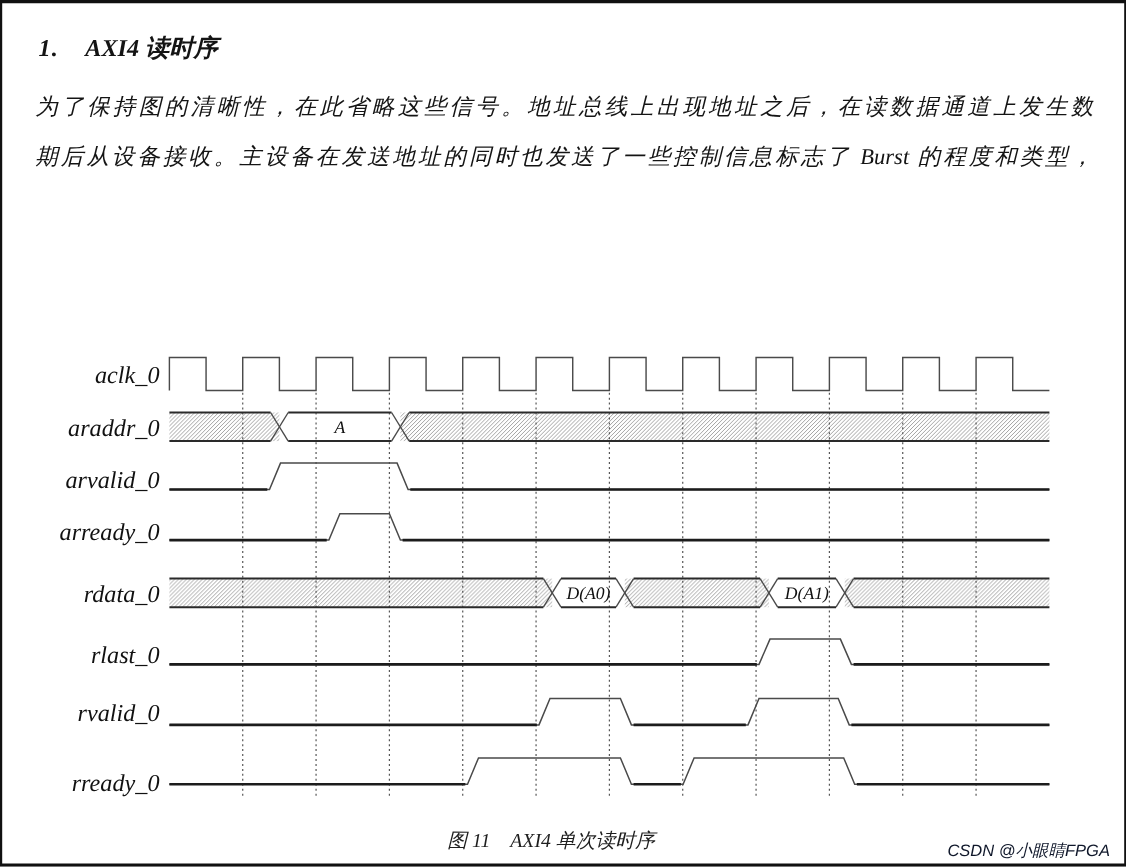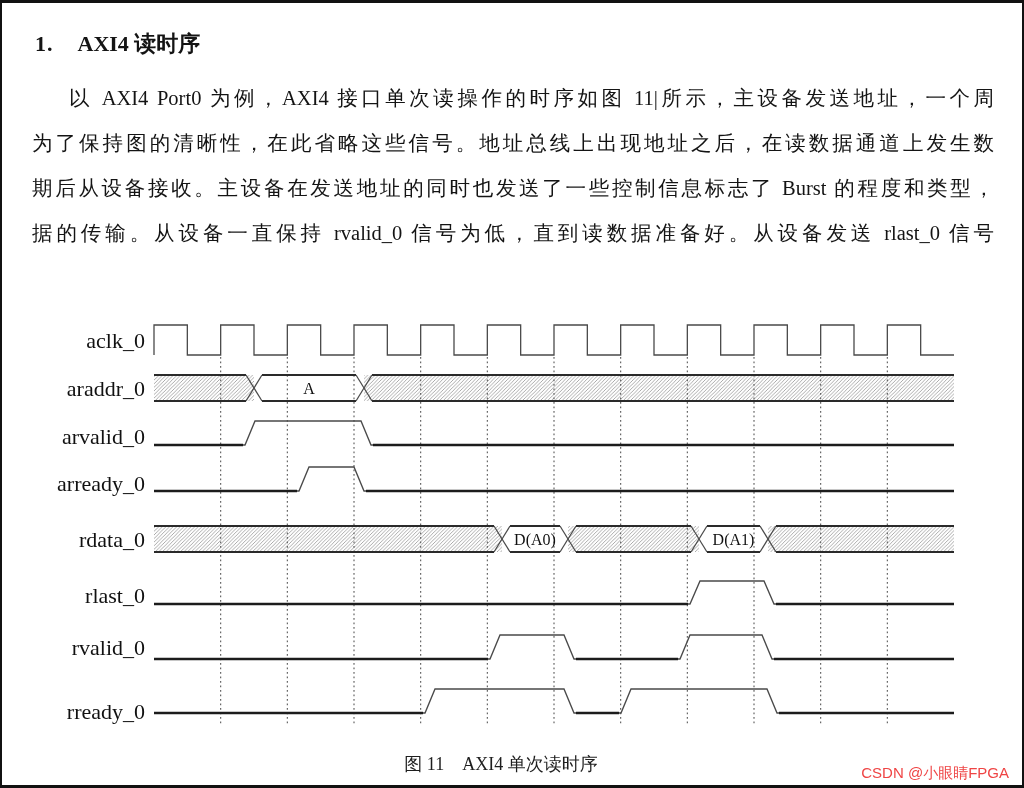--- a/index.html
+++ b/index.html
@@ -1,46 +1,44 @@
 <!DOCTYPE html>
 <html><head>
 <meta charset="utf-8">
 <style>
   html,body{margin:0;padding:0;}
   body{width:1024px;height:788px;background:#ffffff;overflow:hidden;position:relative;}
   .page{
     position:absolute;inset:0;background:#ffffff;box-sizing:border-box;
     border-top:3px solid #111;border-bottom:3px solid #111;
     border-left:2px solid #111;border-right:2px solid #111;
-    font-family:"Liberation Serif","DejaVu Serif",serif;color:#141414;
+    font-family:"Liberation Serif","DejaVu Serif",serif;color:#141414;font-style:italic;
   }
   .heading{position:absolute;top:26px;left:33px;font-size:22px;font-weight:bold;}
   .heading .num{margin-right:24px;letter-spacing:1px;}
   .para{position:absolute;top:73px;left:30px;width:962px;font-size:20.5px;line-height:45px;}
   .para .ln{text-align:justify;text-align-last:justify;height:45px;overflow:hidden;}
   .para .ln.first{text-indent:37px;}
   .para .ln.last{text-align-last:left;}
   svg.diagram{position:absolute;left:0;top:0;width:1024px;height:788px;pointer-events:none;}
   .caption{position:absolute;left:0;right:0;top:749px;text-align:center;font-size:18px;color:#1e1e1e;transform:translateX(-11px);}
-  .watermark{position:absolute;right:13px;top:761px;font-family:"Liberation Sans","DejaVu Sans",sans-serif;font-size:15px;color:#ef4444;}
+  .watermark{position:absolute;right:13px;top:761px;font-family:"Liberation Sans","DejaVu Sans",sans-serif;font-size:15px;color:#0f172a;}
 </style>
 </head>
 <body>
 
 <div class="page">
 
   <div class="heading">
     <span class="num">1.</span><span>AXI4 读时序</span>
   </div>
 
   <div class="para">
-    <div class="ln first">以 AXI4 Port0 为例，AXI4 接口单次读操作的时序如图 11|所示，主设备发送地址，一个周</div>
     <div class="ln">为了保持图的清晰性，在此省略这些信号。地址总线上出现地址之后，在读数据通道上发生数</div>
     <div class="ln">期后从设备接收。主设备在发送地址的同时也发送了一些控制信息标志了 Burst 的程度和类型，</div>
-    <div class="ln">据的传输。从设备一直保持 rvalid_0 信号为低，直到读数据准备好。从设备发送 rlast_0 信号</div>
   </div>
 
   <svg id="timing-svg" class="diagram" viewBox="0 0 1024 788">
       <defs>
         <pattern id="hatch" patternUnits="userSpaceOnUse" width="3.6" height="3.6">
           <path d="M-0.9,0.9 L0.9,-0.9 M0,3.6 L3.6,0 M2.7,4.5 L4.5,2.7" stroke="#8f8f8f" stroke-width="0.75" fill="none"></path>
         </pattern>
       </defs>
       <g>
         <rect x="152" y="372" width="100" height="26" fill="url(#hatch)"></rect>

